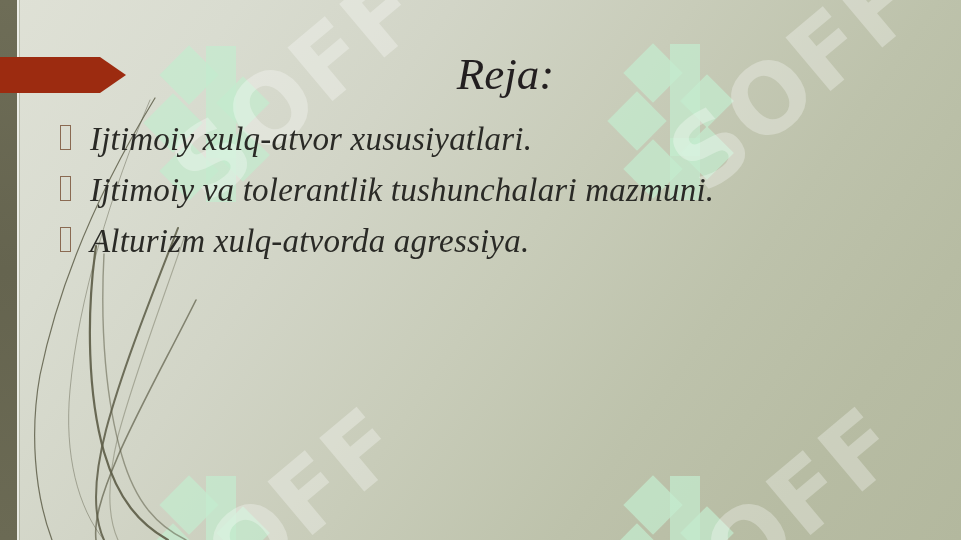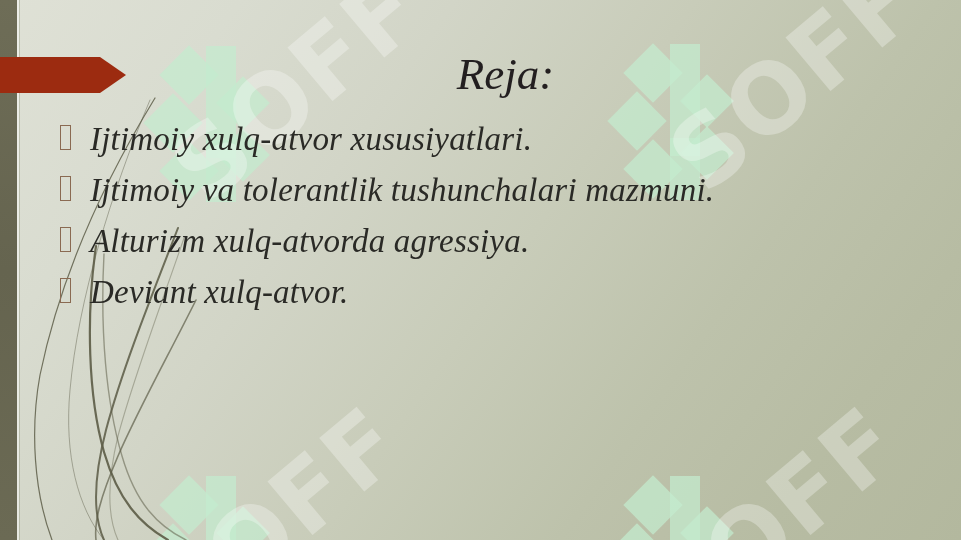--- a/index.html
+++ b/index.html
@@ -224,20 +224,16 @@
     <div class="bullet-row">
       <span class="bullet-marker"></span>
       <span class="bullet-text">Ijtimoiy va tolerantlik tushunchalari mazmuni.</span>
     </div>
 
     <div class="bullet-row">
       <span class="bullet-marker"></span>
       <span class="bullet-text">Alturizm xulq-atvorda agressiya.</span>
     </div>
 
-    <div class="bullet-row">
-      <span class="bullet-marker"></span>
-      <span class="bullet-text">Deviant xulq-atvor.</span>
-    </div>
 
   </div>
 
 </div>
 
 </body></html>

